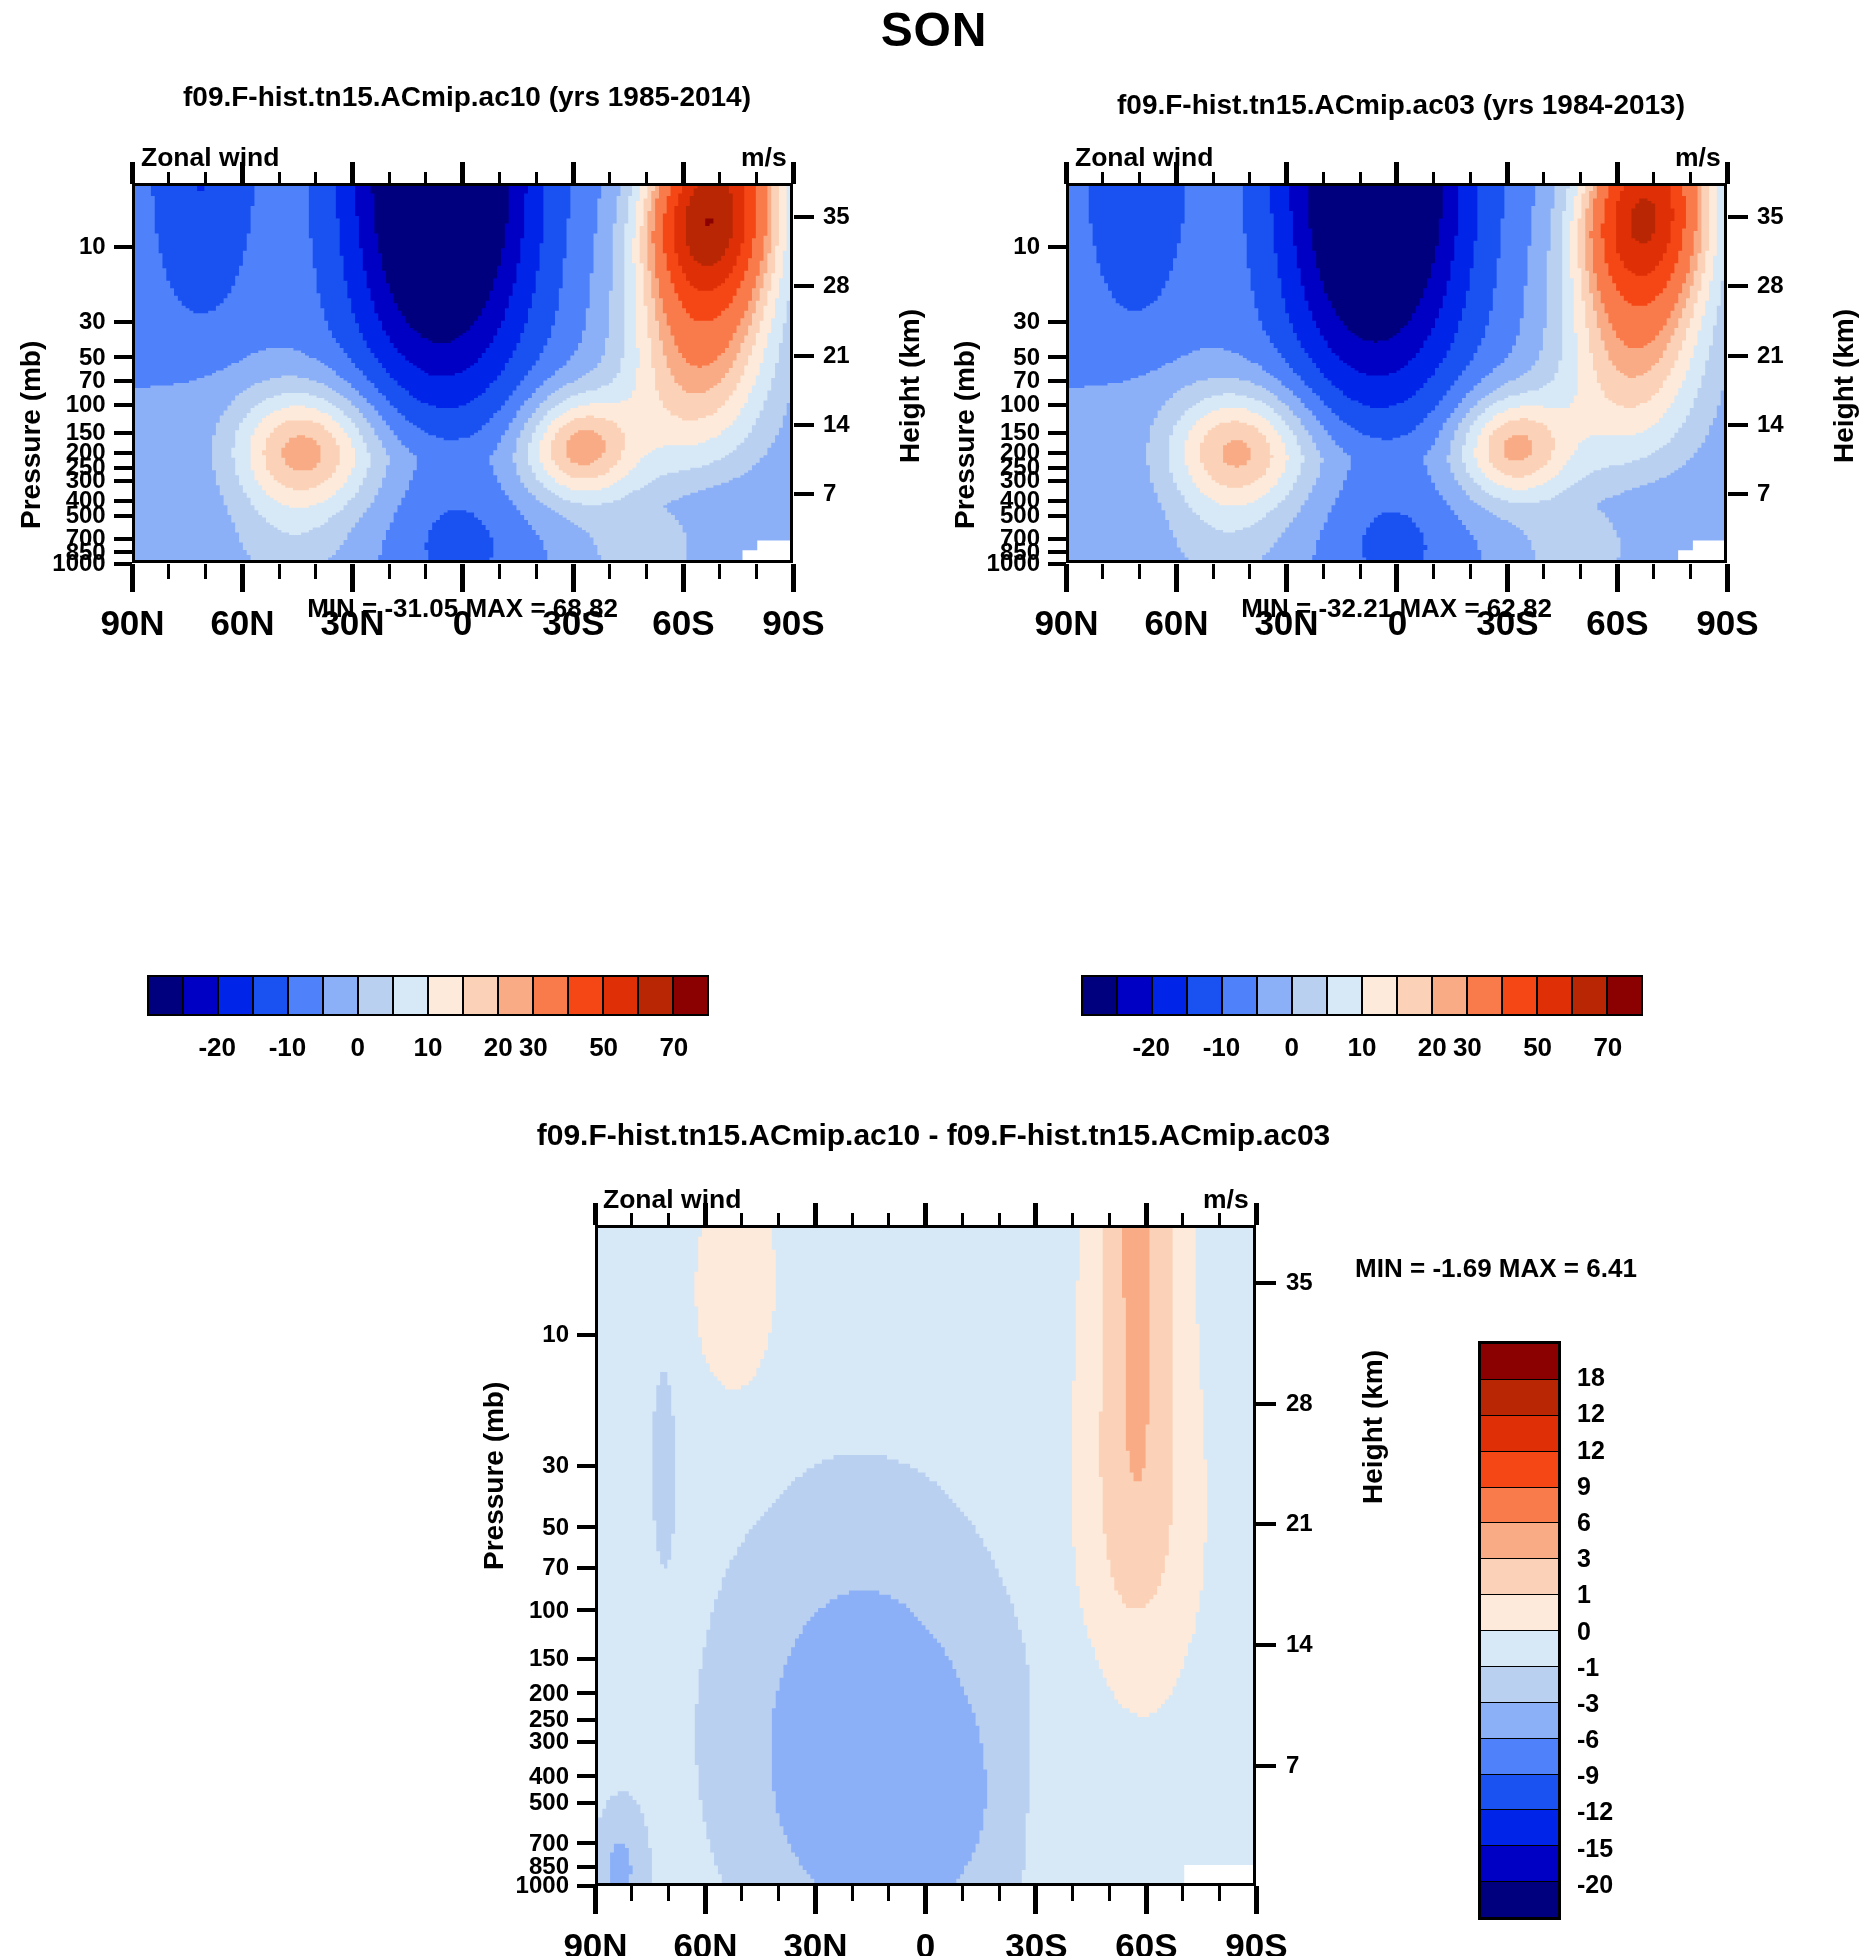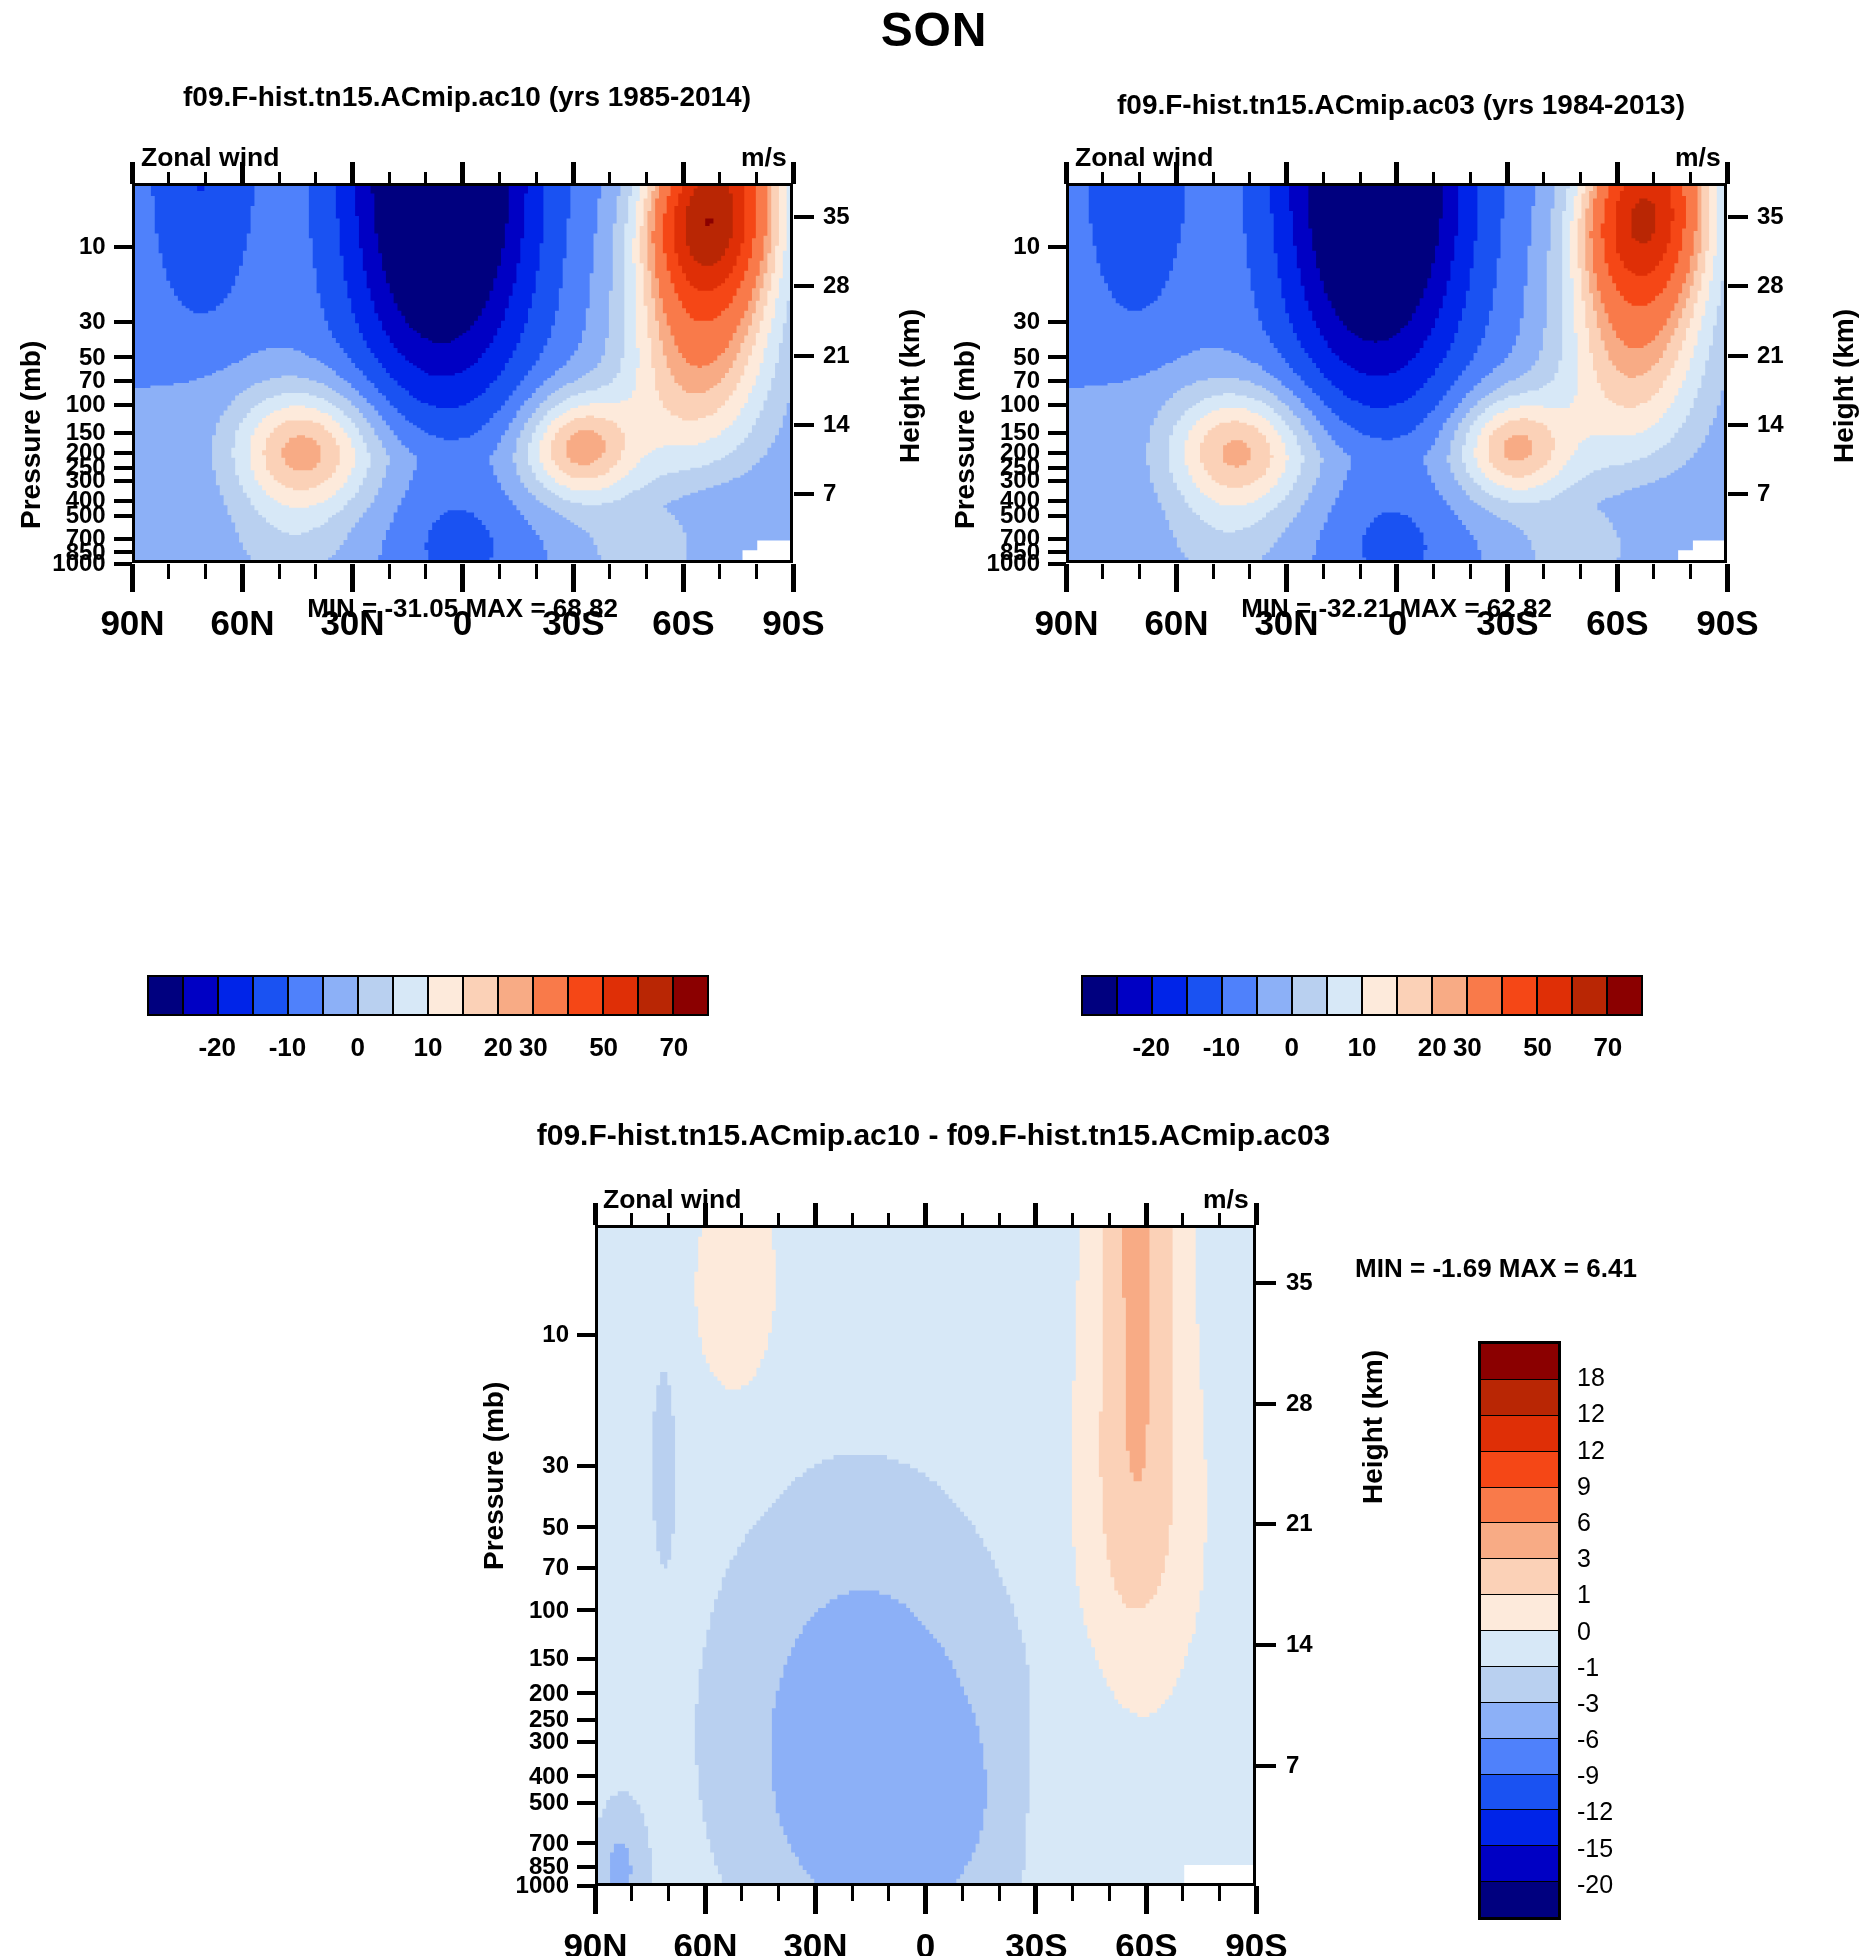--- a/index.html
+++ b/index.html
@@ -48,21 +48,21 @@
   .cbar-h-labels{position:absolute;}
   .cbar-h-labels span{position:absolute;font-size:26px;font-weight:bold;
                       transform:translateX(-50%);white-space:nowrap;}
 
   
   .cbar-v{position:absolute;display:flex;flex-direction:column;
           border:3.3px solid #000;box-sizing:border-box;}
   .cbar-v .cell{flex:1 1 0;border-bottom:1.7px solid #000;}
   .cbar-v .cell:last-child{border-bottom:none;}
   .cbar-v-labels{position:absolute;}
-  .cbar-v-labels span{position:absolute;font-size:25px;font-weight:normal;
+  .cbar-v-labels span{position:absolute;font-size:25px;font-weight:bold;
                       transform:translateY(-50%);white-space:nowrap;text-align:left;}
 </style>
 </head>
 <body>
 
 <div id="suptitle" class="abs">SON</div>
 
 <div class="abs">
 
   <div class="panel-title abs" style="left:0px;top:81px;width:934px;">f09.F-hist.tn15.ACmip.ac10 (yrs 1985-2014)</div>

